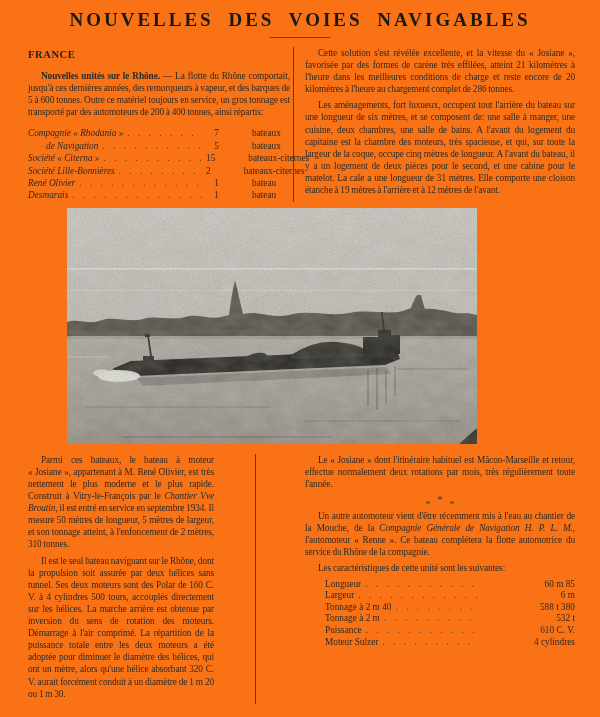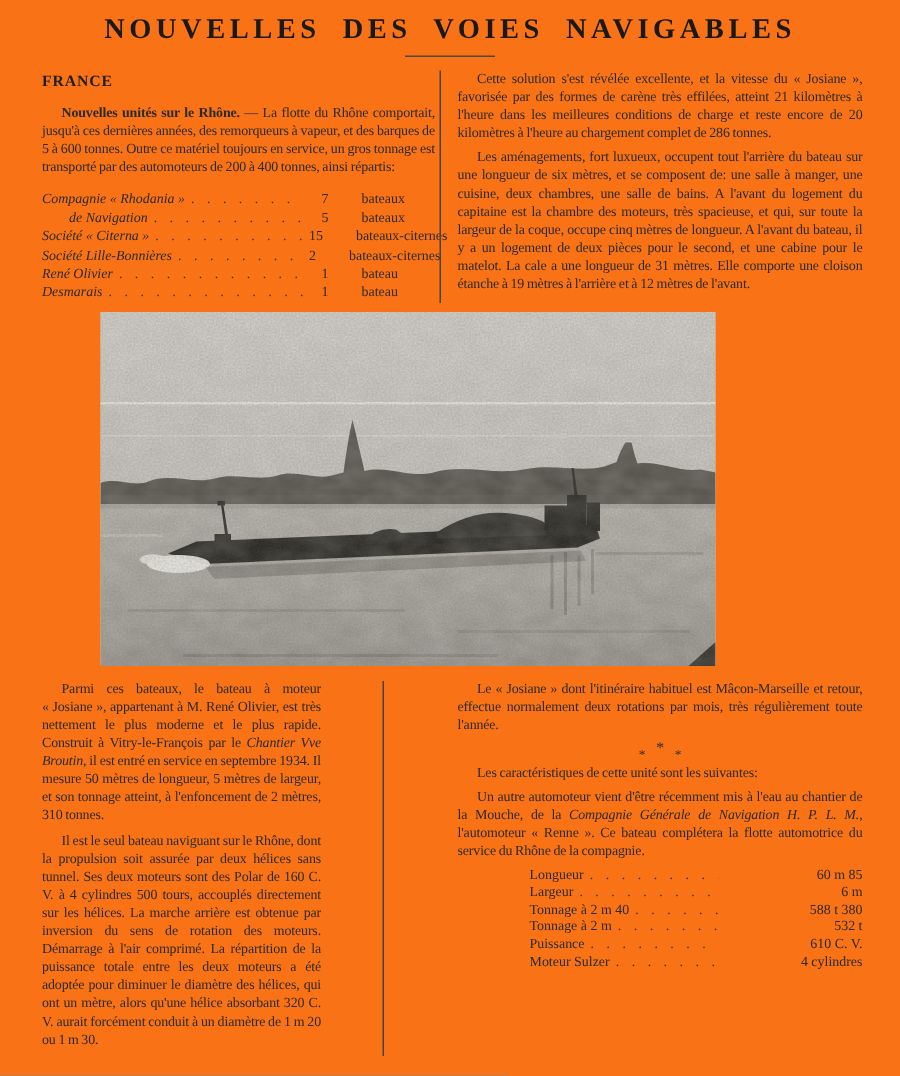--- a/index.html
+++ b/index.html
@@ -45,22 +45,22 @@
   .i{font-style:italic;}
   
   .dotlist{margin-top:9px;font-size:9.3px;text-align:left;}
   .lrow{display:flex;align-items:baseline;line-height:12.4px;white-space:nowrap;}
   .lrow.indent .lname{padding-left:18px;}
   .fleet .lname{font-style:italic;}
   .dots{flex:1;overflow:hidden;margin:0 4px;color:#3a3935;}
   .dots::after{content:". . . . . . . . . . . . . . . . . . . . . . . . . .";letter-spacing:3px;}
   .fleet .lval{flex:none;width:84px;display:flex;align-items:baseline;}
   .fleet .num{display:inline-block;width:13px;text-align:right;}
-  .fleet .unit{margin-left:10px;padding-left:12px;}
-  .specs{margin:4px 0 0 48px;}
+  .fleet .unit{margin-left:21px;padding-left:12px;}
+  .specs{margin:4px 0 0 20px;}
   .specs .lrow{line-height:11.6px;}
   .specs .lval{flex:none;width:92px;text-align:right;}
   
   .asterism{text-align:center;height:13px;line-height:10px;margin:4px 0 3px 0;font-size:11px;color:#34332f;}
   .asterism .side{display:inline-block;transform:translateY(4px);margin:0 7px;font-size:9px;}
   .asterism .mid{display:inline-block;}
   
   .photo-block{margin:6px 0 0 67px;width:410px;}
   .photo-frame{width:410px;height:236px;display:block;background:#c9c6c0;}
   .photo-caption{
@@ -217,22 +217,22 @@
     <div class="col-l">
       <p class="para"><span>Parmi ces bateaux, le bateau à moteur «&nbsp;Josiane&nbsp;», appartenant à M. René Olivier, est très nettement le plus moderne et le plus rapide. Construit à Vitry-le-François par le </span><span class="i">Chantier Vve Broutin</span><span>, il est entré en service en septembre 1934. Il mesure 50 mètres de longueur, 5 mètres de largeur, et son tonnage atteint, à l'enfoncement de 2 mètres, 310 tonnes.</span></p>
       <p class="para"><span>Il est le seul bateau naviguant sur le Rhône, dont la propulsion soit assurée par deux hélices sans tunnel. Ses deux moteurs sont des Polar de 160 C. V. à 4 cylindres 500 tours, accouplés directement sur les hélices. La marche arrière est obtenue par inversion du sens de rotation des moteurs. Démarrage à l'air comprimé. La répartition de la puissance totale entre les deux moteurs a été adoptée pour diminuer le diamètre des hélices, qui ont un mètre, alors qu'une hélice absorbant 320 C. V. aurait forcément conduit à un diamètre de 1 m 20 ou 1 m 30.</span></p>
     </div>
     <div class="vrule"></div>
     <div class="col-r">
       <p class="para"><span>Le «&nbsp;Josiane&nbsp;» dont l'itinéraire habituel est Mâcon-Marseille et retour, effectue normalement deux rotations par mois, très régulièrement toute l'année.</span></p>
       <div class="asterism">
         <span class="side">*</span><span class="mid">*</span><span class="side">*</span>
       </div>
+      <p class="para"><span>Un autre automoteur vient d'être récemment mis à l'eau au chantier de la Mouche, de la </span><span class="i">Compagnie Générale de Navigation H. P. L. M.</span><span>, l'automoteur «&nbsp;Renne&nbsp;». Ce bateau complétera la flotte automotrice du service du Rhône de la compagnie.</span></p>
       <p class="para"><span>Les caractéristiques de cette unité sont les suivantes:</span></p>
-      <p class="para"><span>Un autre automoteur vient d'être récemment mis à l'eau au chantier de la Mouche, de la </span><span class="i">Compagnie Générale de Navigation H. P. L. M.</span><span>, l'automoteur «&nbsp;Renne&nbsp;». Ce bateau complétera la flotte automotrice du service du Rhône de la compagnie.</span></p>
       <div class="dotlist specs">
           <div class="lrow">
             <span class="lname">Longueur</span>
             <span class="dots"></span>
             <span class="lval">60 m 85</span>
           </div>
           <div class="lrow">
             <span class="lname">Largeur</span>
             <span class="dots"></span>
             <span class="lval">6 m</span>

